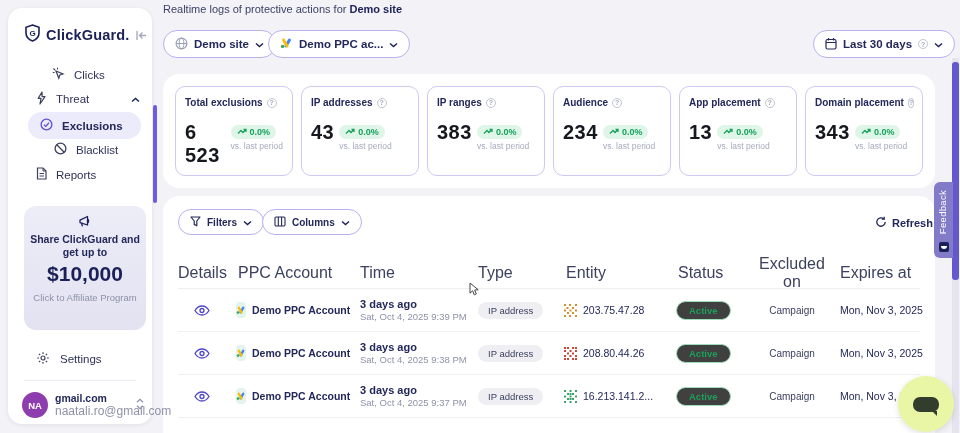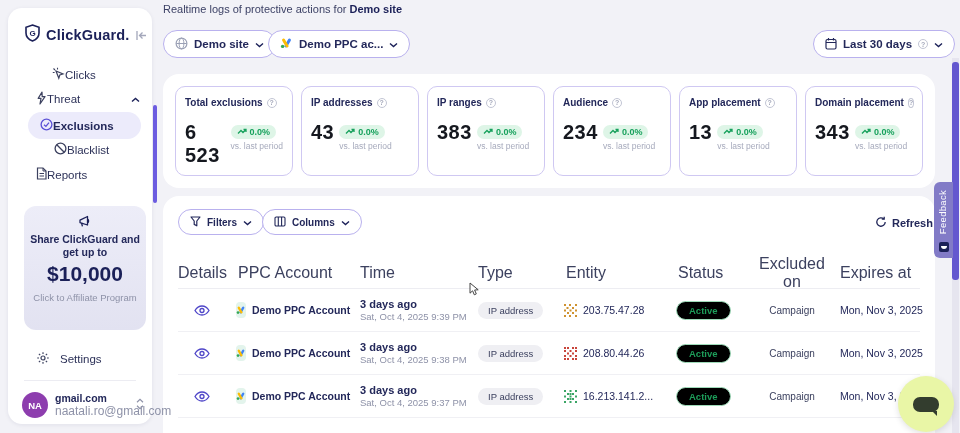--- a/index.html
+++ b/index.html
@@ -6,21 +6,21 @@
   html,body { width:960px; height:433px; overflow:hidden; }
   body { font-family:"Liberation Sans", sans-serif; background:#f2f2f7; position:relative; color:#23285a; }
   .abs { position:absolute; }
 
   
   .sidebar { left:8px; top:8px; width:144px; height:416px; background:#fff; border-radius:14px;
              box-shadow:0 1px 4px rgba(30,30,80,.08); z-index:2; }
   .logo-row { position:absolute; left:16px; top:16px; width:116px; display:flex; align-items:center; gap:5px; }
   .logo-name { font-size:14.5px; font-weight:bold; color:#1b2058; letter-spacing:.2px; flex:1; }
   .collapse-btn { color:#a3a7ba; cursor:pointer; display:flex; }
-  .nav-item { position:absolute; display:flex; align-items:center; font-size:11.5px; color:#2c3158; cursor:pointer; }
+  .nav-item { position:absolute; display:flex; align-items:center; gap:9px; font-size:11.5px; color:#2c3158; cursor:pointer; }
   .nav-item svg { flex:0 0 auto; }
   .nav-active { background:#ecebfb; border-radius:16px; padding:6px 12px; color:#23285a; font-weight:bold; }
   .side-scrollbar { left:145px; top:97px; width:4px; height:98px; background:#6c5ce0; border-radius:2px; }
 
   .promo { left:16px; top:198px; width:122px; height:124px; border-radius:12px;
            background:linear-gradient(180deg,#ededf8 0%,#e2e2f1 100%); text-align:center; padding-top:8px; }
   .promo-line { font-size:10.5px; font-weight:bold; color:#23285a; line-height:1.25; }
   .promo-amount { font-size:21px; font-weight:bold; color:#1b2058; margin-top:3px; }
   .share-btn { margin:7px auto 0; width:98px; height:21px; border:1px solid #3a3f63; border-radius:11px; background:#fff;
                display:flex; align-items:center; justify-content:center; gap:5px; font-size:10.5px; color:#23285a; cursor:pointer; }
@@ -65,21 +65,21 @@
   .th-center { text-align:center; padding:0; line-height:1.15; }
   .trow { height:43px; border-bottom:1px solid #f0f0f4; font-size:10.5px; color:#23285a; }
   .td { padding-left:12px; }
   .eye-cell { display:flex; justify-content:center; cursor:pointer; }
   .acct-cell { display:flex; align-items:center; gap:6px; font-size:10.5px; font-weight:bold; padding-left:10px; white-space:nowrap; }
   .ads-chip { width:16px; height:16px; border-radius:4px; background:#e3f4ec; display:flex; align-items:center; justify-content:center; }
   .time-rel { font-size:11px; font-weight:bold; color:#23285a; }
   .time-abs { font-size:9.5px; color:#8e92a8; margin-top:1px; white-space:nowrap; }
   .type-pill { background:#efeff3; border-radius:10px; font-size:9.5px; color:#3c415f; padding:3px 10px; display:inline-block; }
   .entity-cell { display:flex; align-items:center; gap:6px; padding-left:14px; font-size:10.5px; white-space:nowrap; overflow:hidden; }
-  .status-pill { border:1px solid #9fdcba; background:#000000; color:#1d9e5a; font-size:9.5px; font-weight:bold;
+  .status-pill { border:1px solid #9fdcba; background:#404040; color:#1d9e5a; font-size:9.5px; font-weight:bold;
                  border-radius:10px; padding:3px 12px; display:inline-block; margin-left:16px; }
   .excluded-cell { text-align:center; font-size:10px; color:#3c415f; }
   .expires-cell { font-size:10.5px; color:#23285a; white-space:nowrap; }
 
   
   .v-scroll-track { left:952px; top:58px; width:7px; height:375px; background:#e6e5ef; }
   .v-scroll-thumb { left:952px; top:62px; width:7px; height:218px; background:#6458cf; border-radius:3px; z-index:3; }
   .feedback-tab { left:934px; top:182px; width:19px; height:76px; background:#827bc7; border-radius:6px 0 0 6px;
                   z-index:4; cursor:pointer; }
   .feedback-label { position:absolute; left:3px; top:8px; color:#fff; font-size:9.5px;

